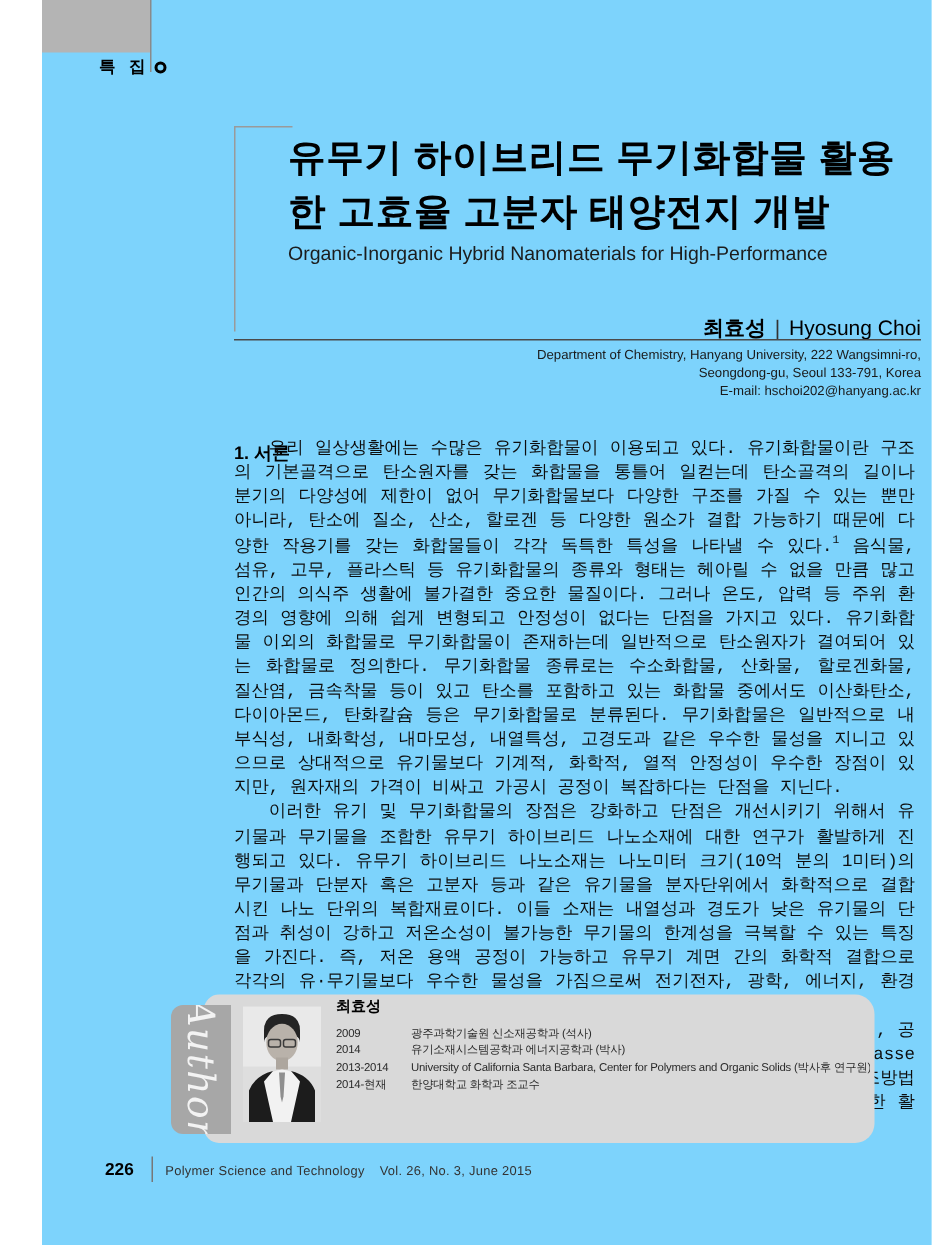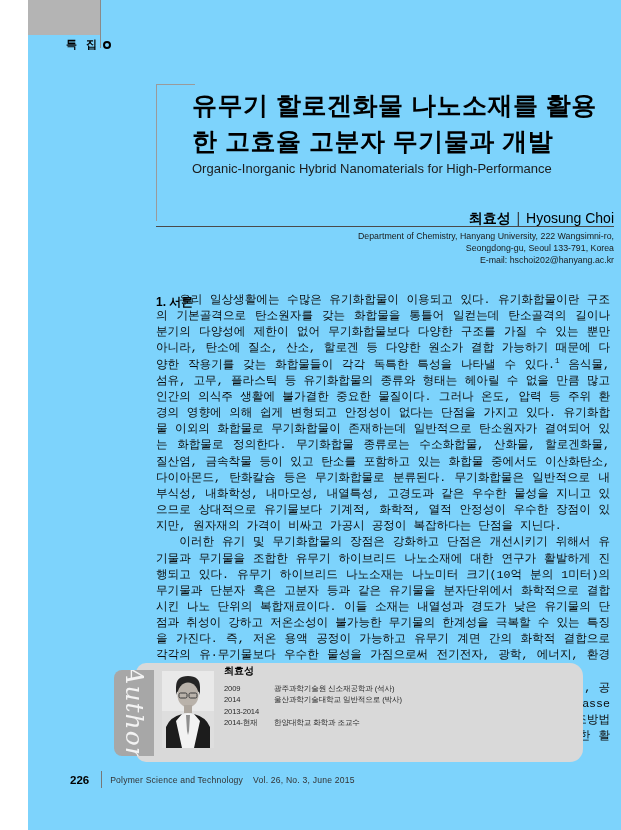--- a/index.html
+++ b/index.html
@@ -148,22 +148,22 @@
   <div class="corner-rect"></div>
   <div class="corner-vline"></div>
   <div class="badge">
     <span class="badge-label">특 집</span>
     <span class="badge-ring"></span>
   </div>
 
   <div class="title-bracket-h"></div>
   <div class="title-bracket-v"></div>
   <h1 class="title-kr">
-    <div>유무기 할로겐화물 나노소재를 활용</div>
-    <div>한 고효율 고분자 무기물과 개발</div>
+    <div>유무기 하이브리드 무기화합물 활용</div>
+    <div>한 고효율 고분자 태양전지 개발</div>
   </h1>
   <div class="title-en">
     <div>Organic-Inorganic Hybrid Nanomaterials for High-Performance</div>
   </div>
 
   <div class="author-line">
     <span class="kr">최효성</span>
     <span class="sep">|</span>
     <span class="en">Hyosung Choi</span>
   </div>
@@ -209,24 +209,25 @@
     </svg>
   </div>
   <div class="bio-name">최효성</div>
   <div class="bio-entries">
     <div class="bio-entry">
       <span class="year">2009</span>
       <span class="desc">광주과학기술원 신소재공학과 (석사)</span>
     </div>
     <div class="bio-entry">
       <span class="year">2014</span>
-      <span class="desc">울산과학기술대학교 일반적으로 (박사)</span>
+      <span class="desc">유기소재시스템공학과 에너지공학과 (박사)</span>
     </div>
     <div class="bio-entry">
       <span class="year">2013-2014</span>
+      <span class="desc">University of California Santa Barbara, Center for Polymers and Organic Solids (박사후 연구원)</span>
     </div>
     <div class="bio-entry">
       <span class="year">2014-현재</span>
       <span class="desc">한양대학교 화학과 조교수</span>
     </div>
   </div>
 
   <div class="footer">
     <span class="pagenum">226</span>
     <span class="divider"></span>

